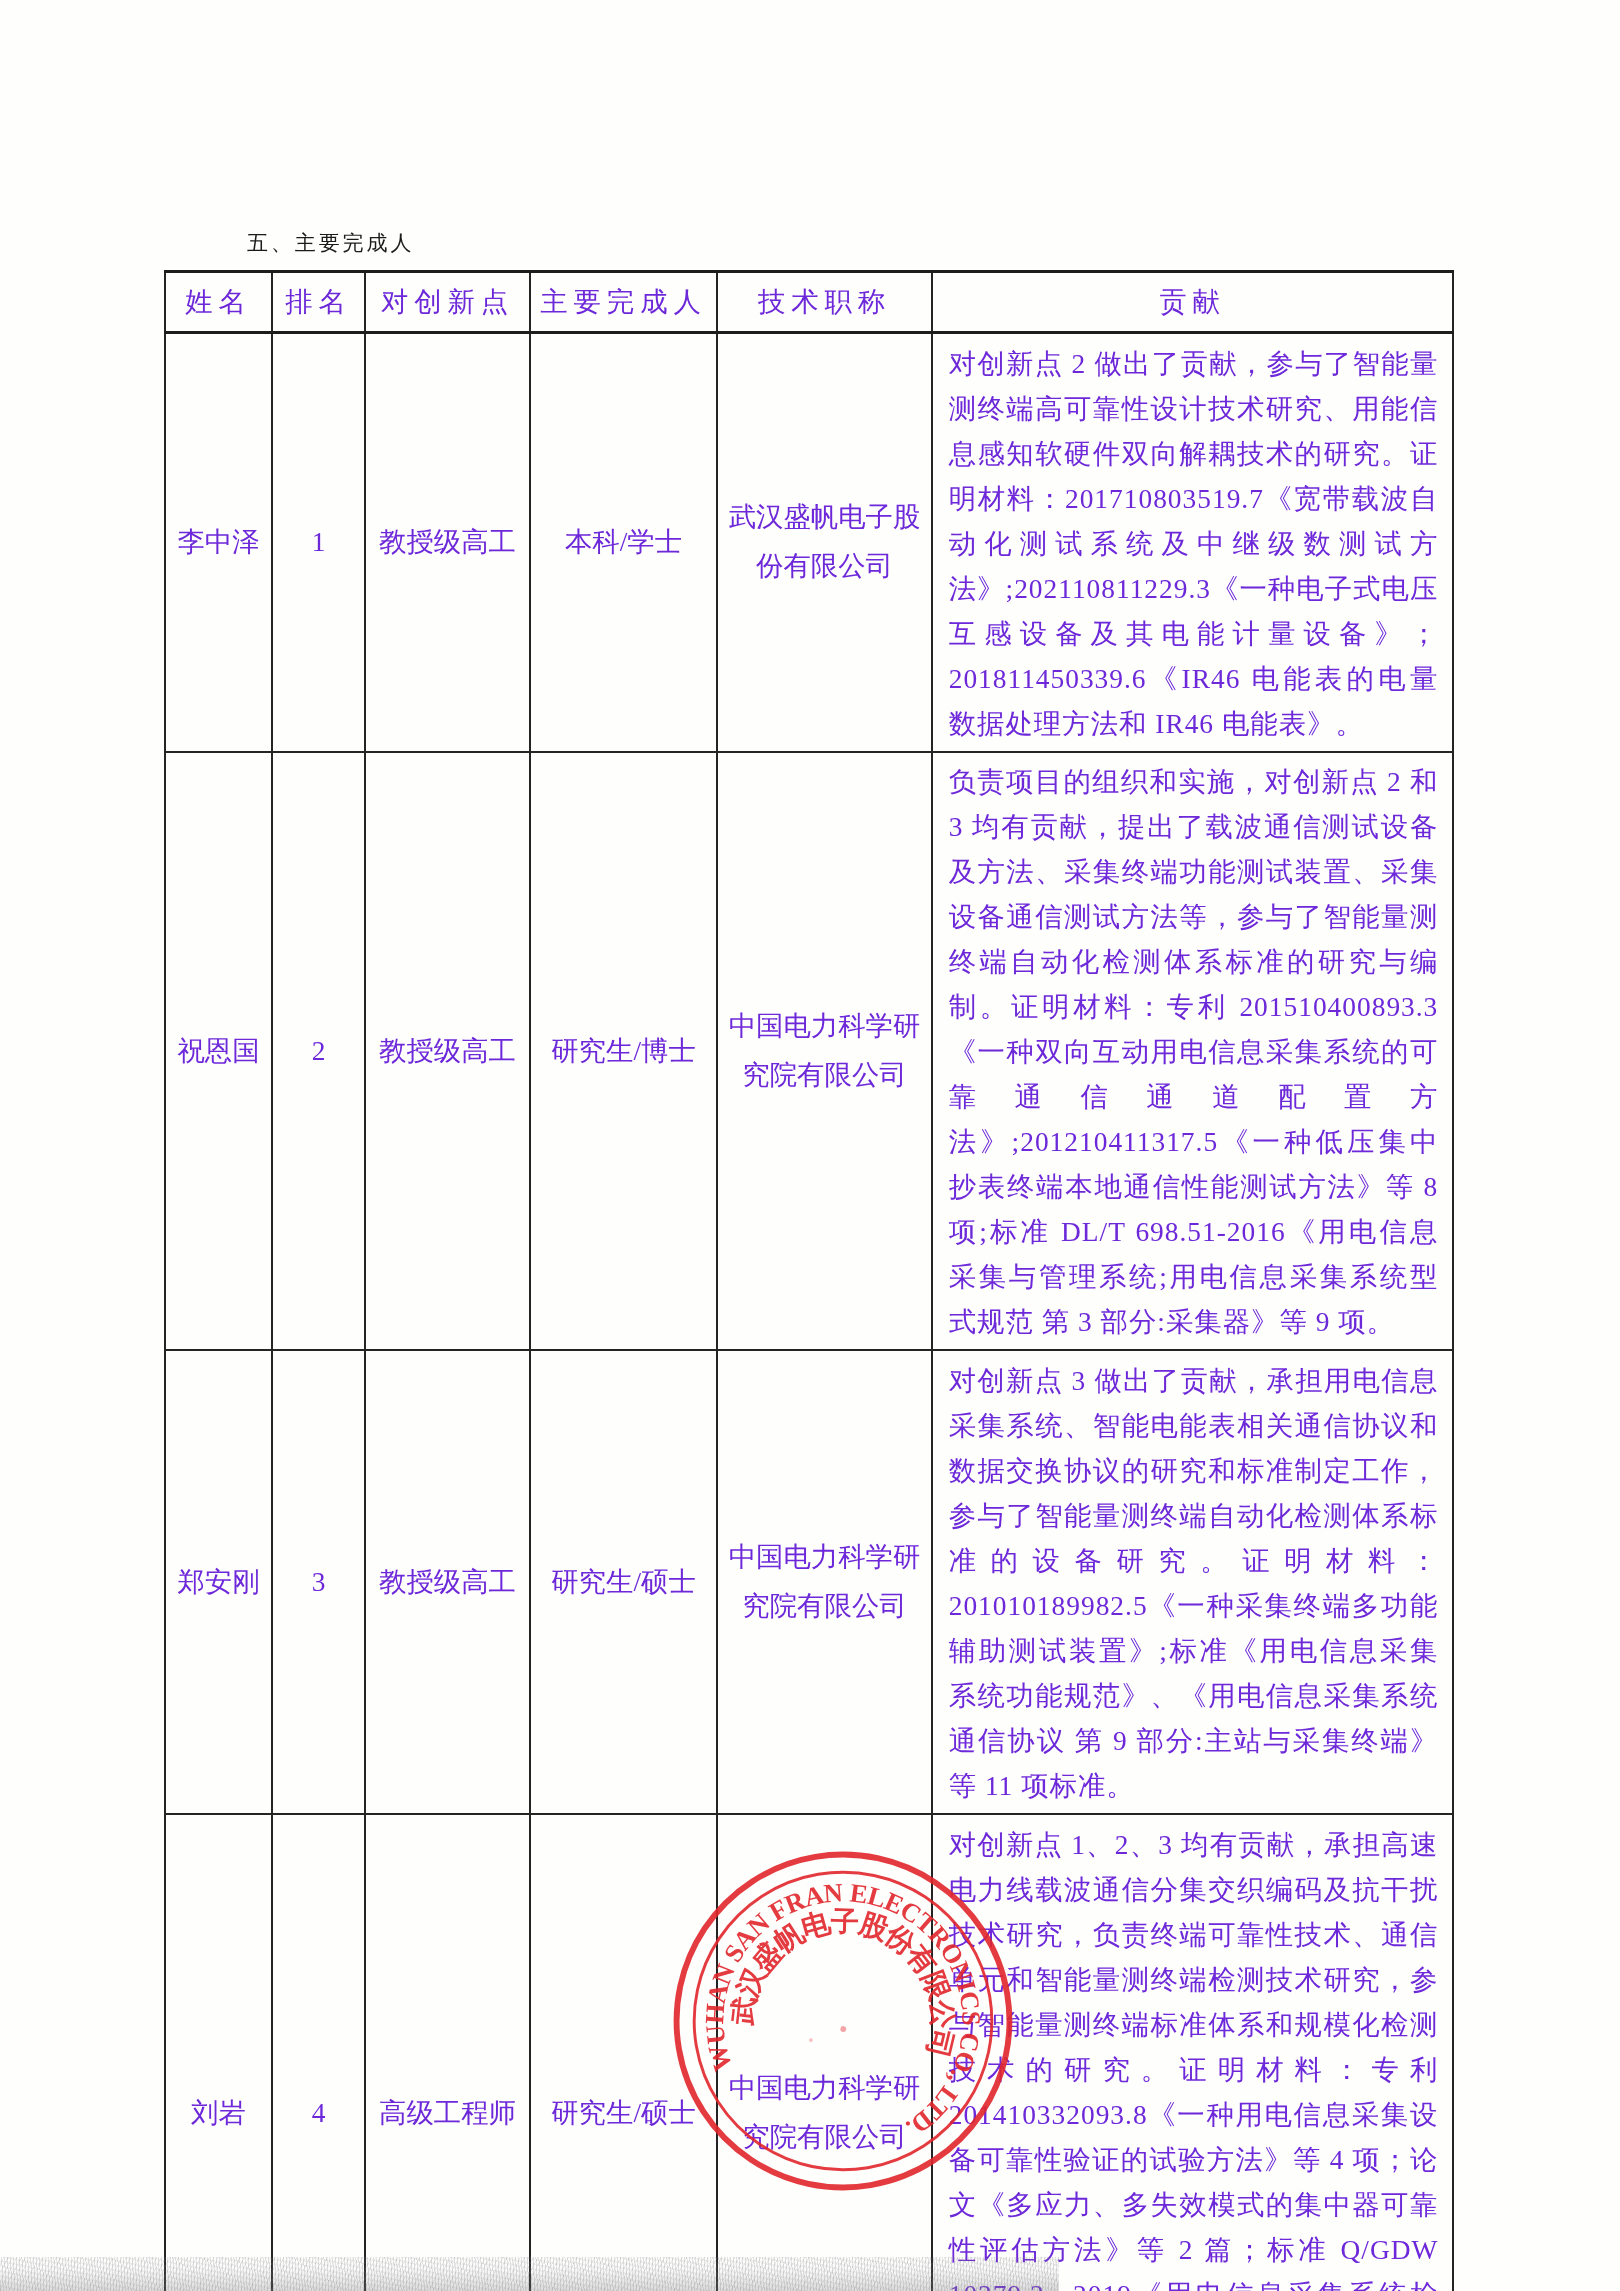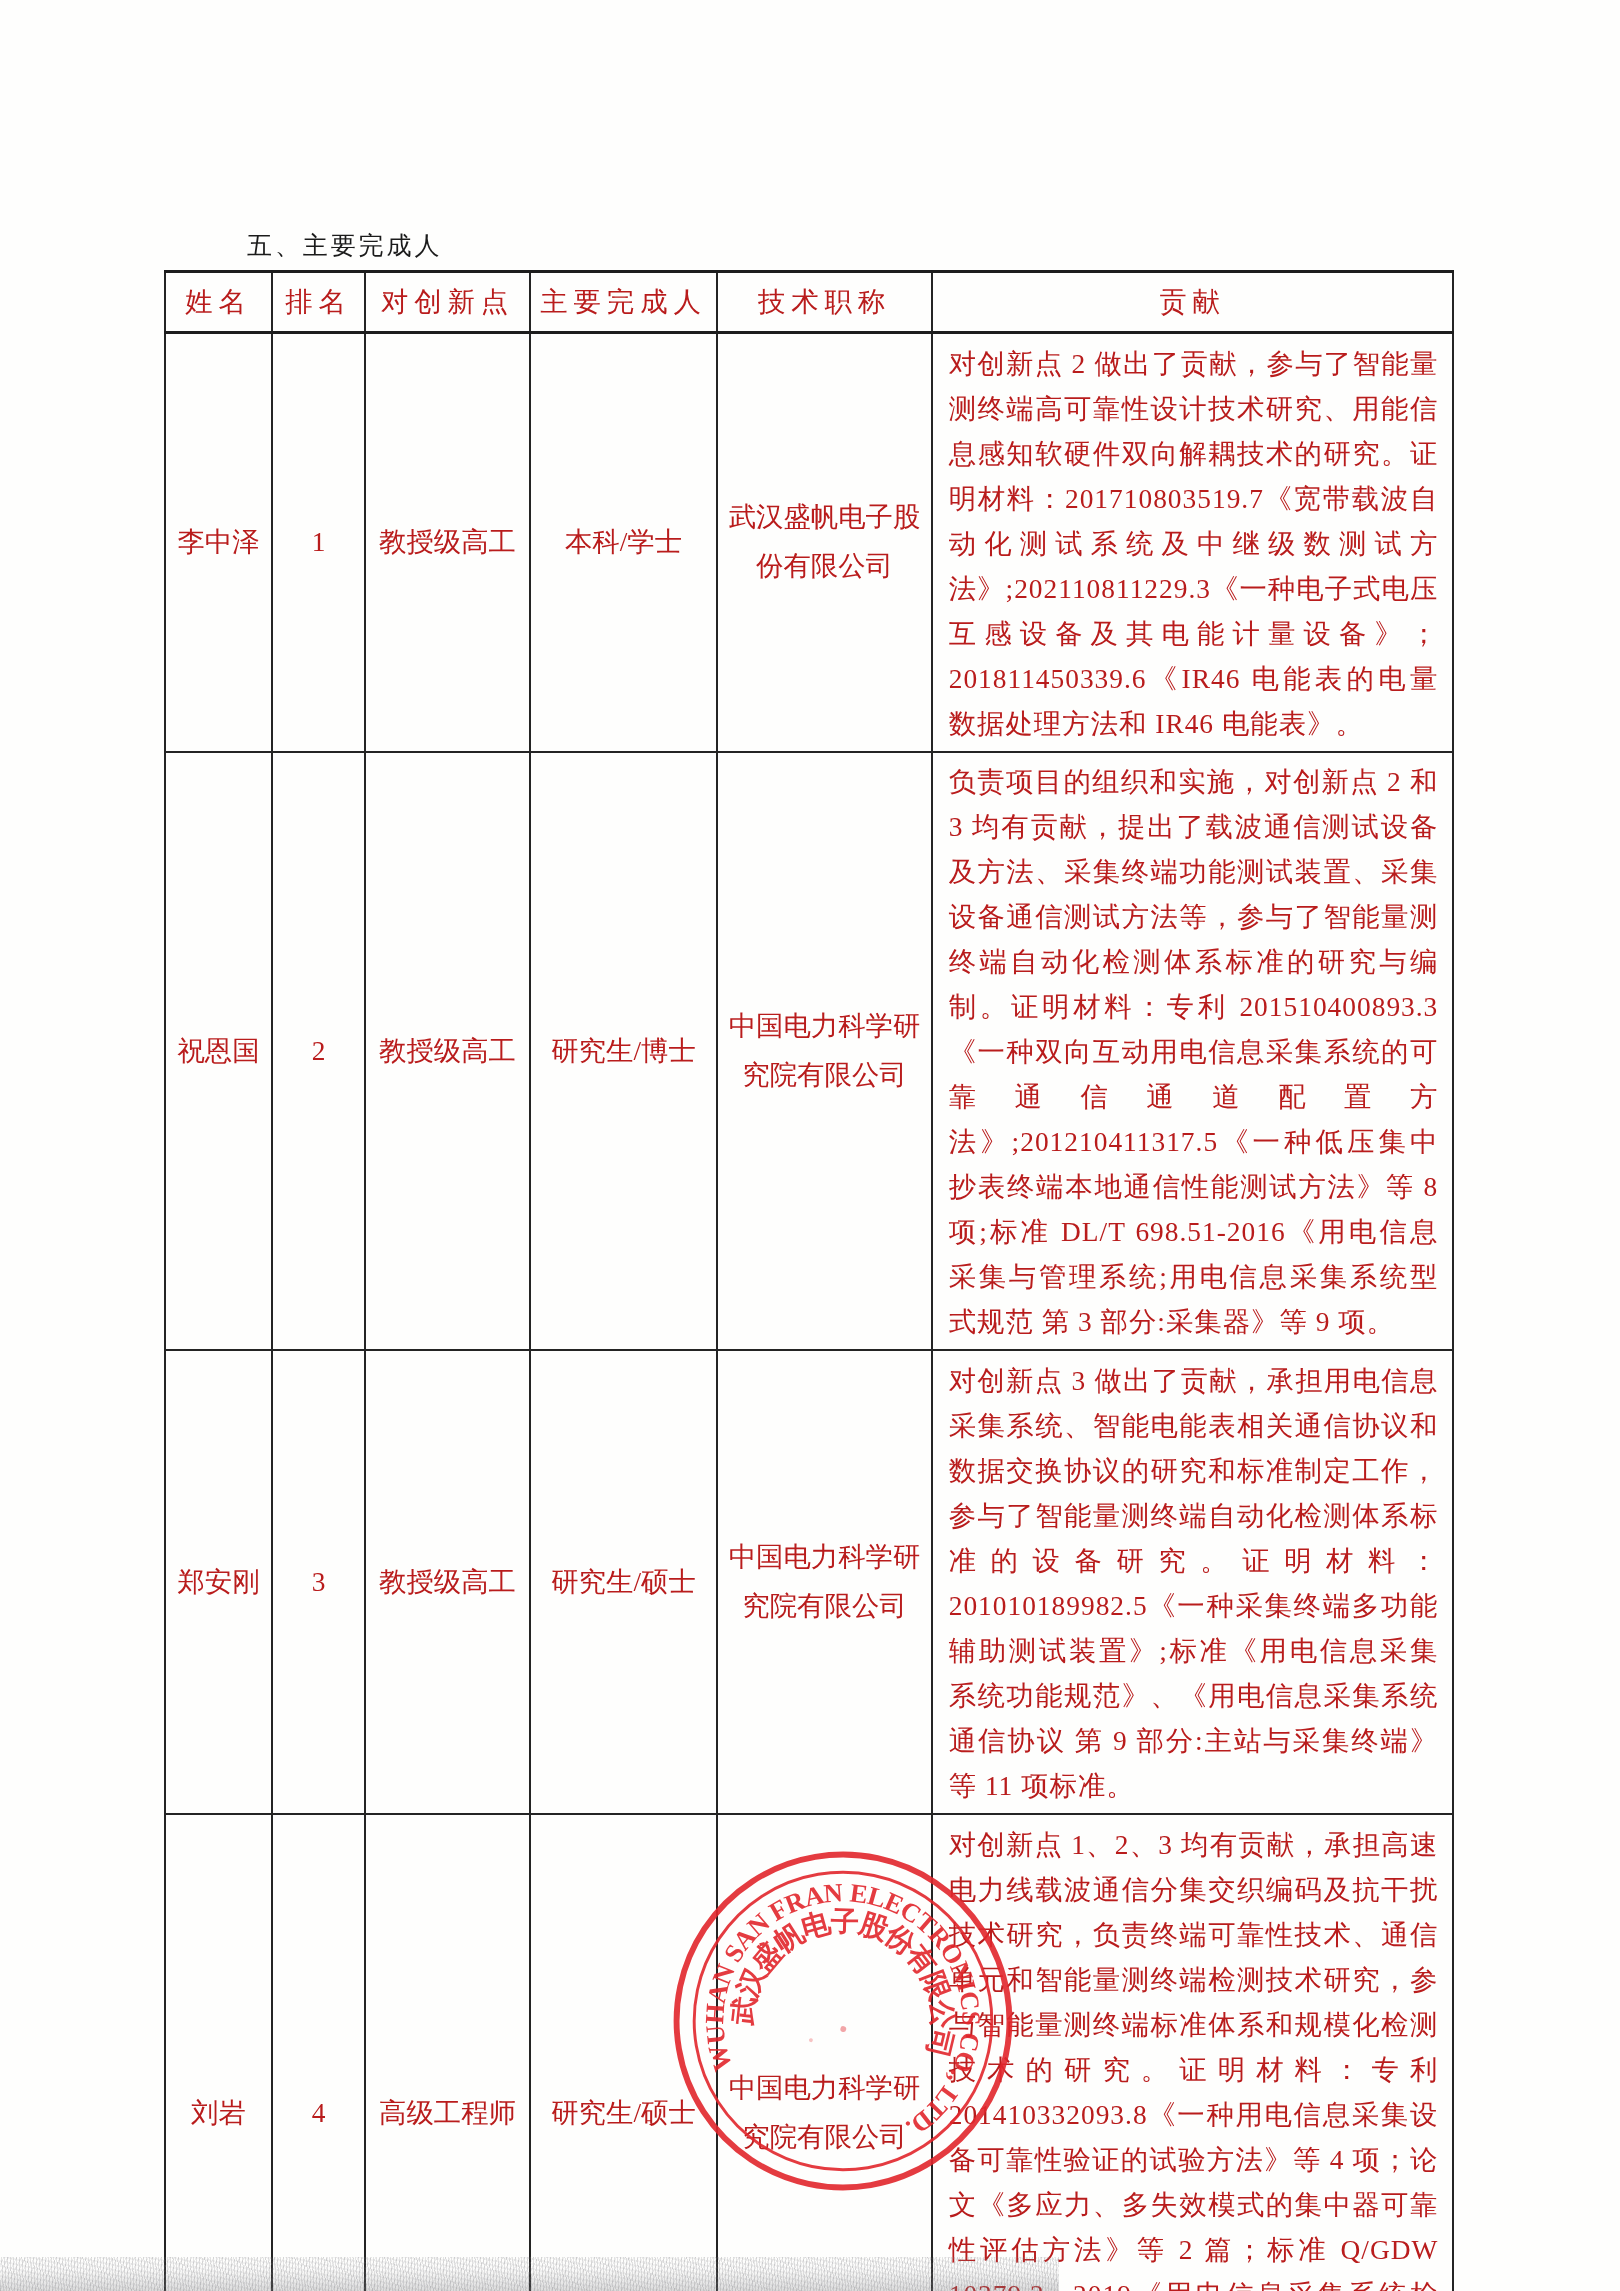--- a/index.html
+++ b/index.html
@@ -6,34 +6,34 @@
   .page{
     position:relative;
     width:1620px;height:2292px;
     background:#fefefd;
     overflow:hidden;
     font-family:"Liberation Serif","DejaVu Serif",serif;
     color:#1c1c1c;
   }
   .section-title{
     position:absolute;left:247px;top:229px;
-    font-size:25px;letter-spacing:2.9px;
+    font-size:21px;letter-spacing:2.9px;
     color:#1b1b1b;
   }
   table.main{
     position:absolute;left:164px;top:270px;
     width:1288px;height:1754px;
     border-collapse:collapse;table-layout:fixed;
   }
   table.main td,table.main th{
     border:2px solid #242424;
     font-weight:normal;
     font-size:27.4px;
     vertical-align:middle;
-    color:#b91c1c;
+    color:#6d28d9;
     overflow:visible;
   }
   table.main{border:2.9px solid #1d1d1d;}
   tr.header-row th{
     border-top:3.9px solid #1d1d1d;
     border-bottom:3.9px solid #1d1d1d;
     height:56px;
     text-align:center;
     letter-spacing:5.9px;
   }

